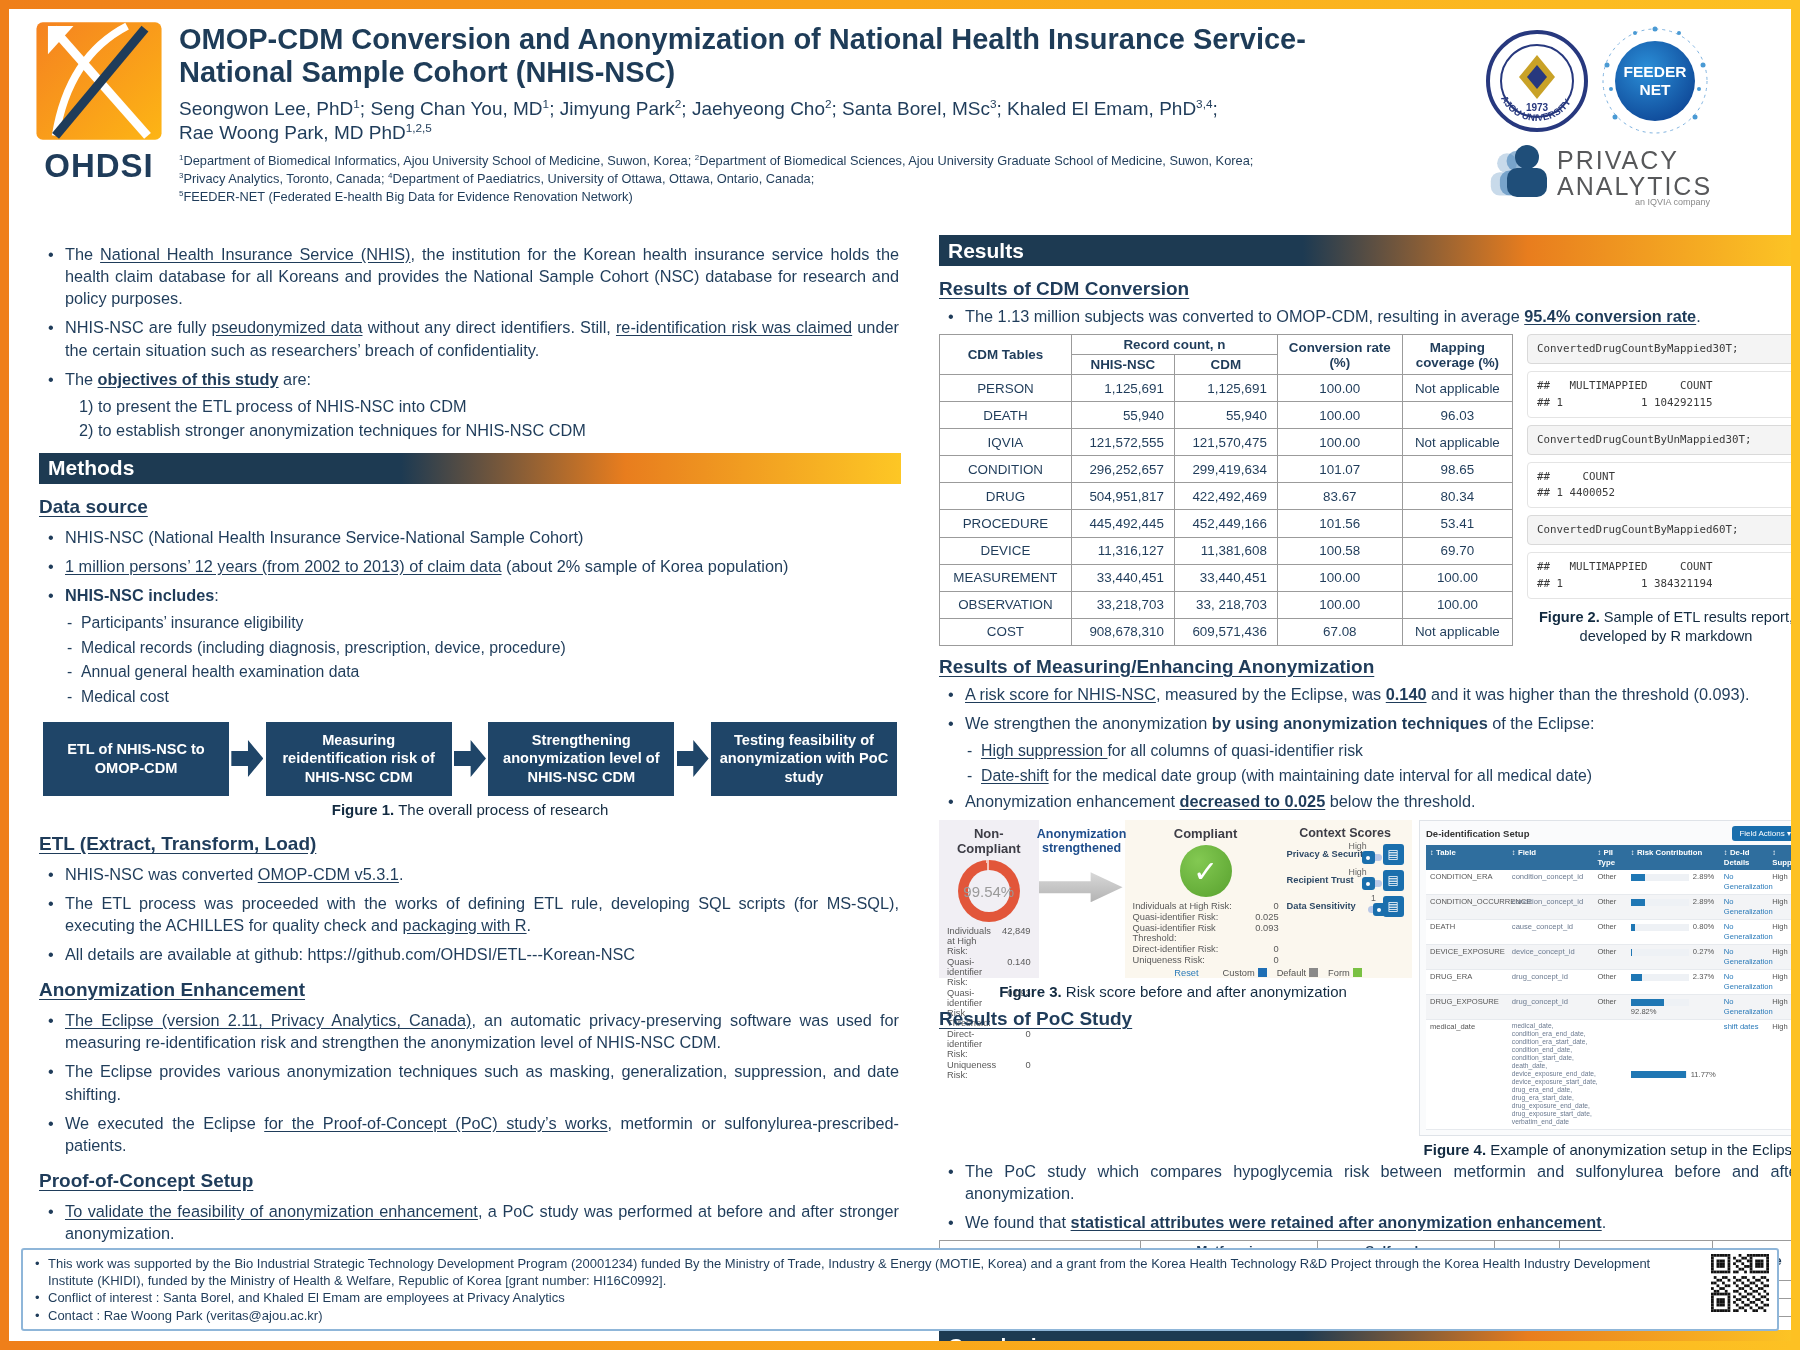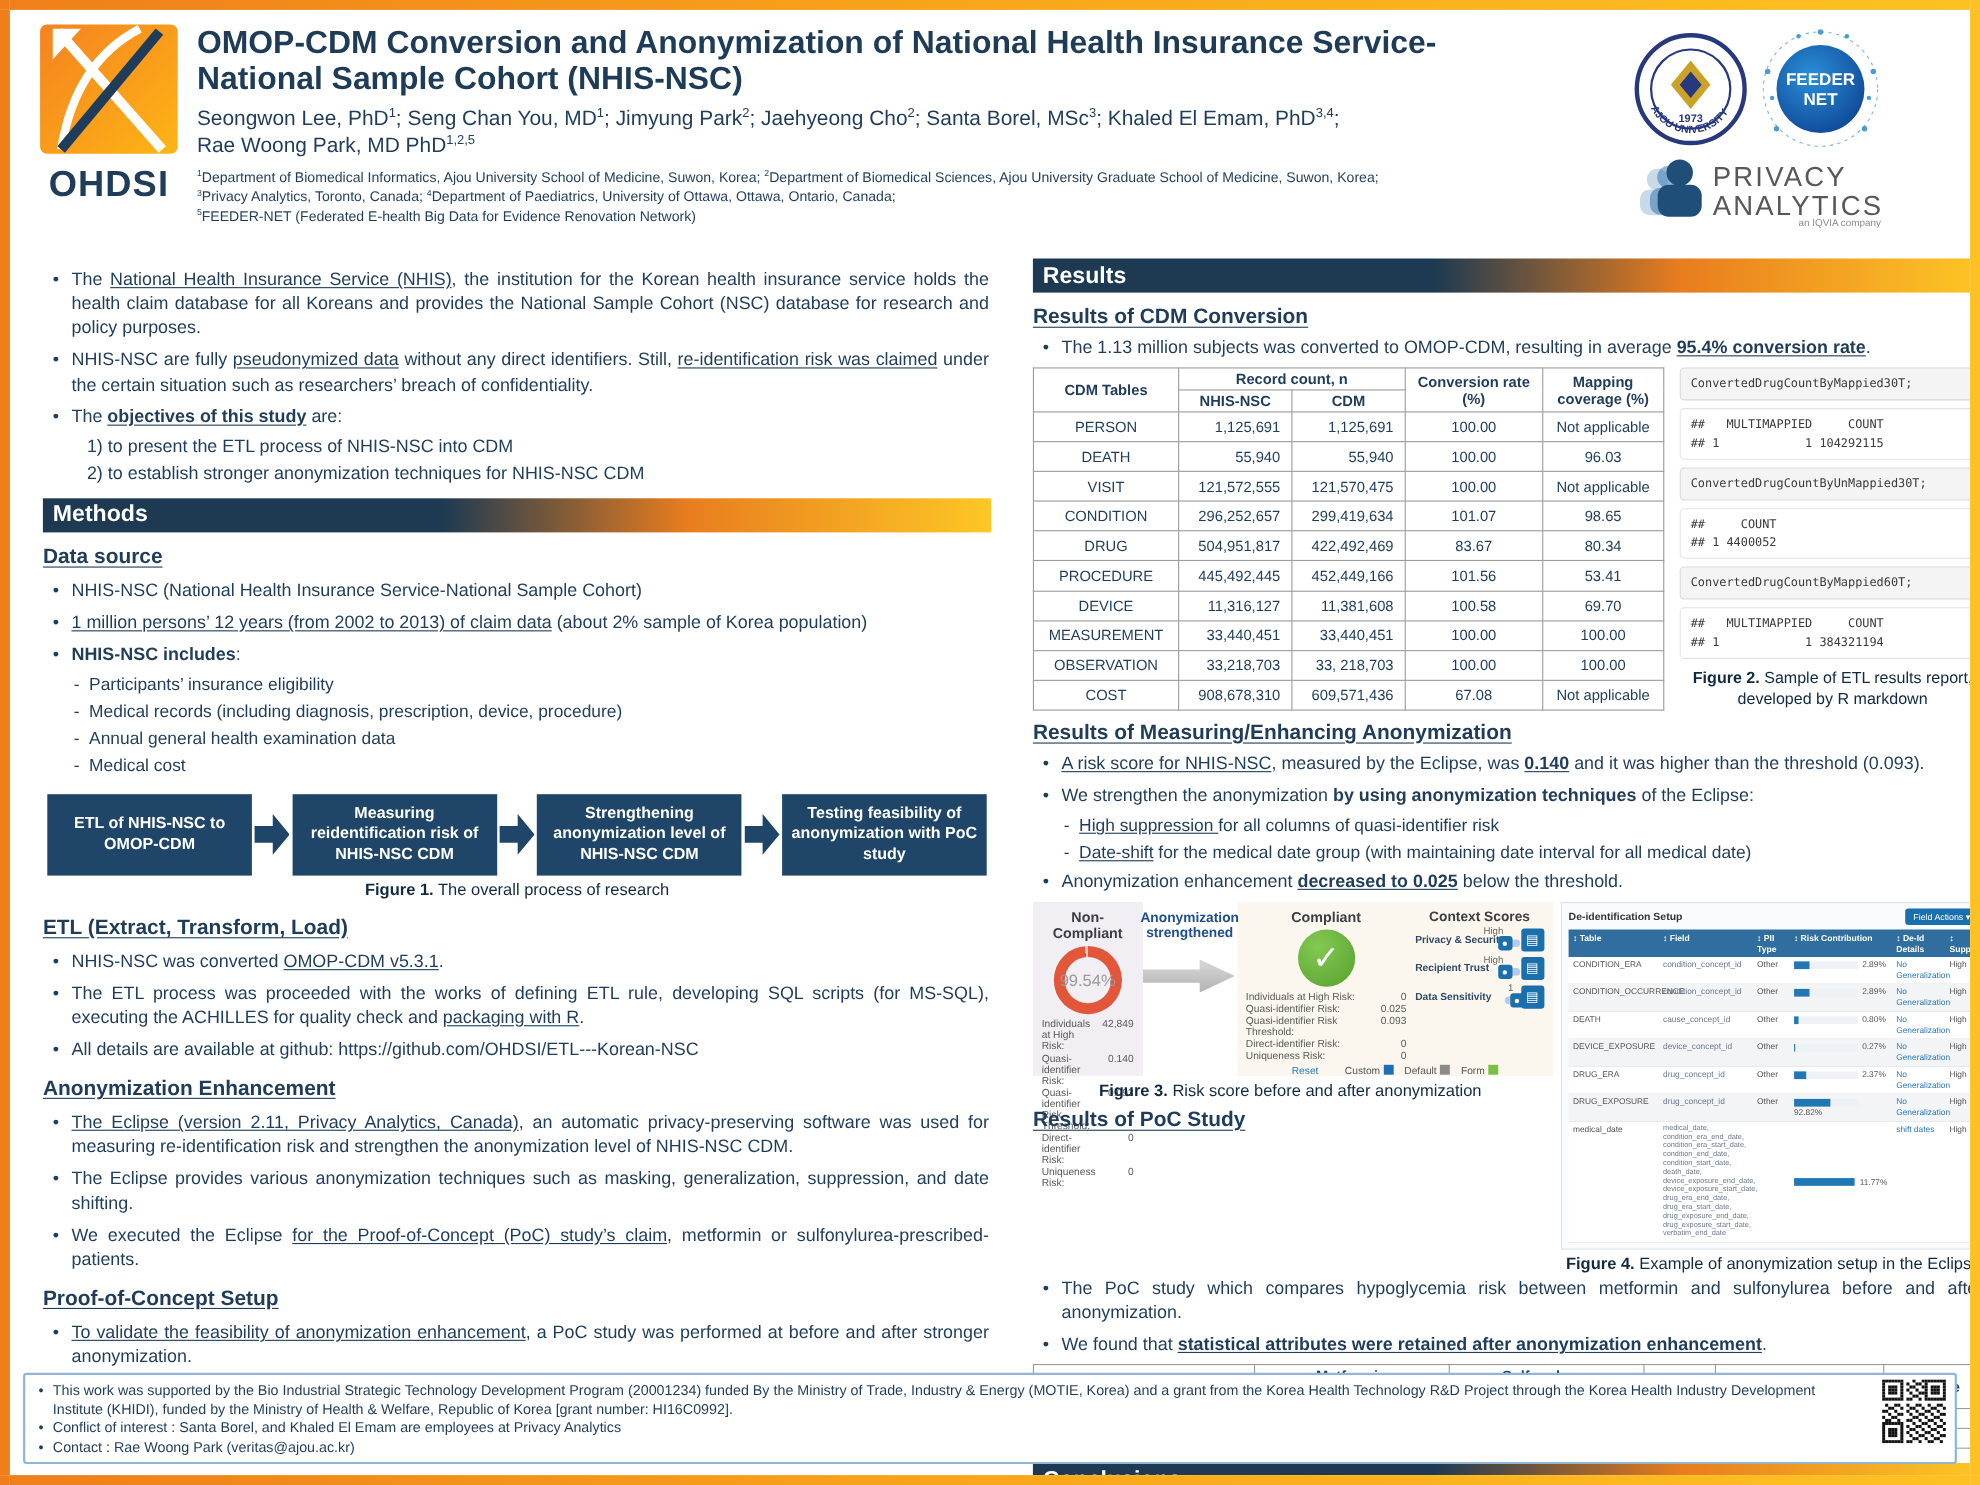--- a/index.html
+++ b/index.html
@@ -250,21 +250,21 @@
     <ul class="blt">
         <li><span>NHIS-NSC was converted </span><span class="u">OMOP-CDM v5.3.1</span><span>.</span></li>
         <li><span>The ETL process was proceeded with the works of defining ETL rule, developing SQL scripts (for MS-SQL), executing the ACHILLES for quality check and </span><span class="u">packaging with R</span><span>.</span></li>
         <li><span>All details are available at github: https://github.com/OHDSI/ETL---Korean-NSC</span></li>
       </ul>
 
     <div class="subhead" style="margin-top:14px;">Anonymization Enhancement</div>
     <ul class="blt">
         <li><span class="u">The Eclipse (version 2.11, Privacy Analytics, Canada)</span><span>, an automatic privacy-preserving software was used for measuring re-identification risk and strengthen the anonymization level of NHIS-NSC CDM.</span></li>
         <li><span>The Eclipse provides various anonymization techniques such as masking, generalization, suppression, and date shifting.</span></li>
-        <li><span>We executed the Eclipse </span><span class="u">for the Proof-of-Concept (PoC) study’s claim</span><span>, metformin or sulfonylurea-prescribed-patients.</span></li>
+        <li><span>We executed the Eclipse </span><span class="u">for the Proof-of-Concept (PoC) study’s works</span><span>, metformin or sulfonylurea-prescribed-patients.</span></li>
       </ul>
 
     <div class="subhead" style="margin-top:14px;">Proof-of-Concept Setup</div>
     <ul class="blt">
         <li><span class="u">To validate the feasibility of anonymization enhancement</span><span>, a PoC study was performed at before and after stronger anonymization.</span></li>
         <li><span>The PoC study is to </span><span class="u">compare hypoglycemia risk between metformin and sulfonylurea</span><span>.</span></li>
       </ul>
   </div>
 
   <div class="right-col">
@@ -301,21 +301,21 @@
               <td>Not applicable</td>
             </tr>
             <tr>
               <td>DEATH</td>
               <td class="num">55,940</td>
               <td class="num">55,940</td>
               <td>100.00</td>
               <td>96.03</td>
             </tr>
             <tr>
-              <td>VISIT</td>
+              <td>IQVIA</td>
               <td class="num">121,572,555</td>
               <td class="num">121,570,475</td>
               <td>100.00</td>
               <td>Not applicable</td>
             </tr>
             <tr>
               <td>CONDITION</td>
               <td class="num">296,252,657</td>
               <td class="num">299,419,634</td>
               <td>101.07</td>

